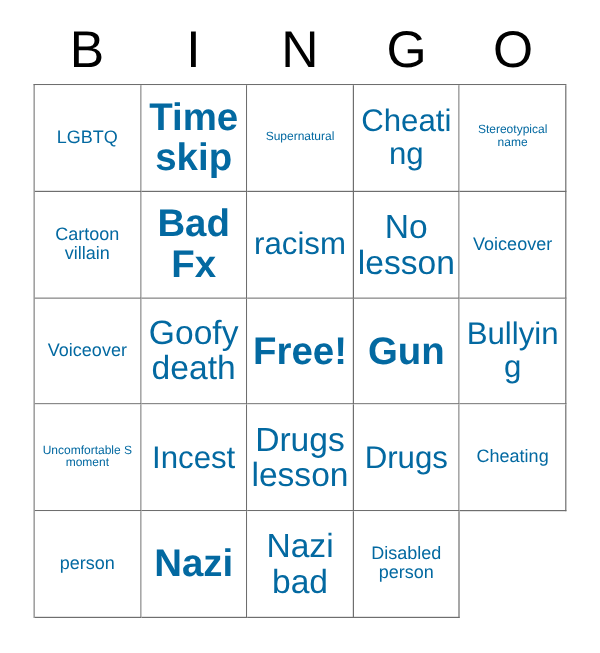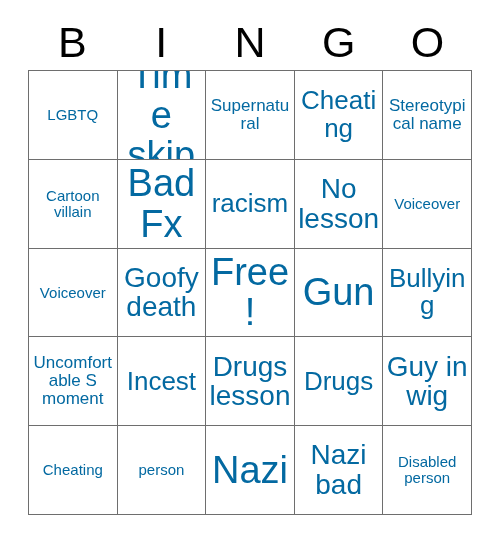--- a/index.html
+++ b/index.html
@@ -71,25 +71,25 @@
     padding: 2px 3px;
     overflow: hidden;
     background: #ffffff;
     color: #0369a1;
     line-height: 1.06;
     word-break: break-word;
     hyphens: none;
   }
 
   
-  .sz-xl  { font-size: 38px; }
+  .sz-xl  { font-size: 32px; font-weight: bold; }
   .sz-lg  { font-size: 28px; }
   .sz-md  { font-size: 26px; }
   .sz-sm  { font-size: 15px; }
-  .sz-xs  { font-size: 17px; }
+  .sz-xs  { font-size: 10px; }
 </style>
 </head>
 <body>
 
 <div id="bingo-card">
 
   <div id="header-row">
     <div class="header-letter">B</div>
     <div class="header-letter">I</div>
     <div class="header-letter">N</div>
@@ -114,21 +114,20 @@
     <div class="bingo-cell sz-sm">Voiceover</div>
     <div class="bingo-cell sz-lg">Goofy death</div>
     <div class="bingo-cell sz-xl">Free!</div>
     <div class="bingo-cell sz-xl">Gun</div>
     <div class="bingo-cell sz-md">Bullying</div>
 
     <div class="bingo-cell sz-xs">Uncomfortable S moment</div>
     <div class="bingo-cell sz-md">Incest</div>
     <div class="bingo-cell sz-lg">Drugs lesson</div>
     <div class="bingo-cell sz-md">Drugs</div>
-    <div class="bingo-cell sz-lg">Guy in wig</div>
 
     <div class="bingo-cell sz-sm">Cheating</div>
     <div class="bingo-cell sz-sm">person</div>
     <div class="bingo-cell sz-xl">Nazi</div>
     <div class="bingo-cell sz-lg">Nazi bad</div>
     <div class="bingo-cell sz-sm">Disabled person</div>
   </div>
 
 </div>
 

